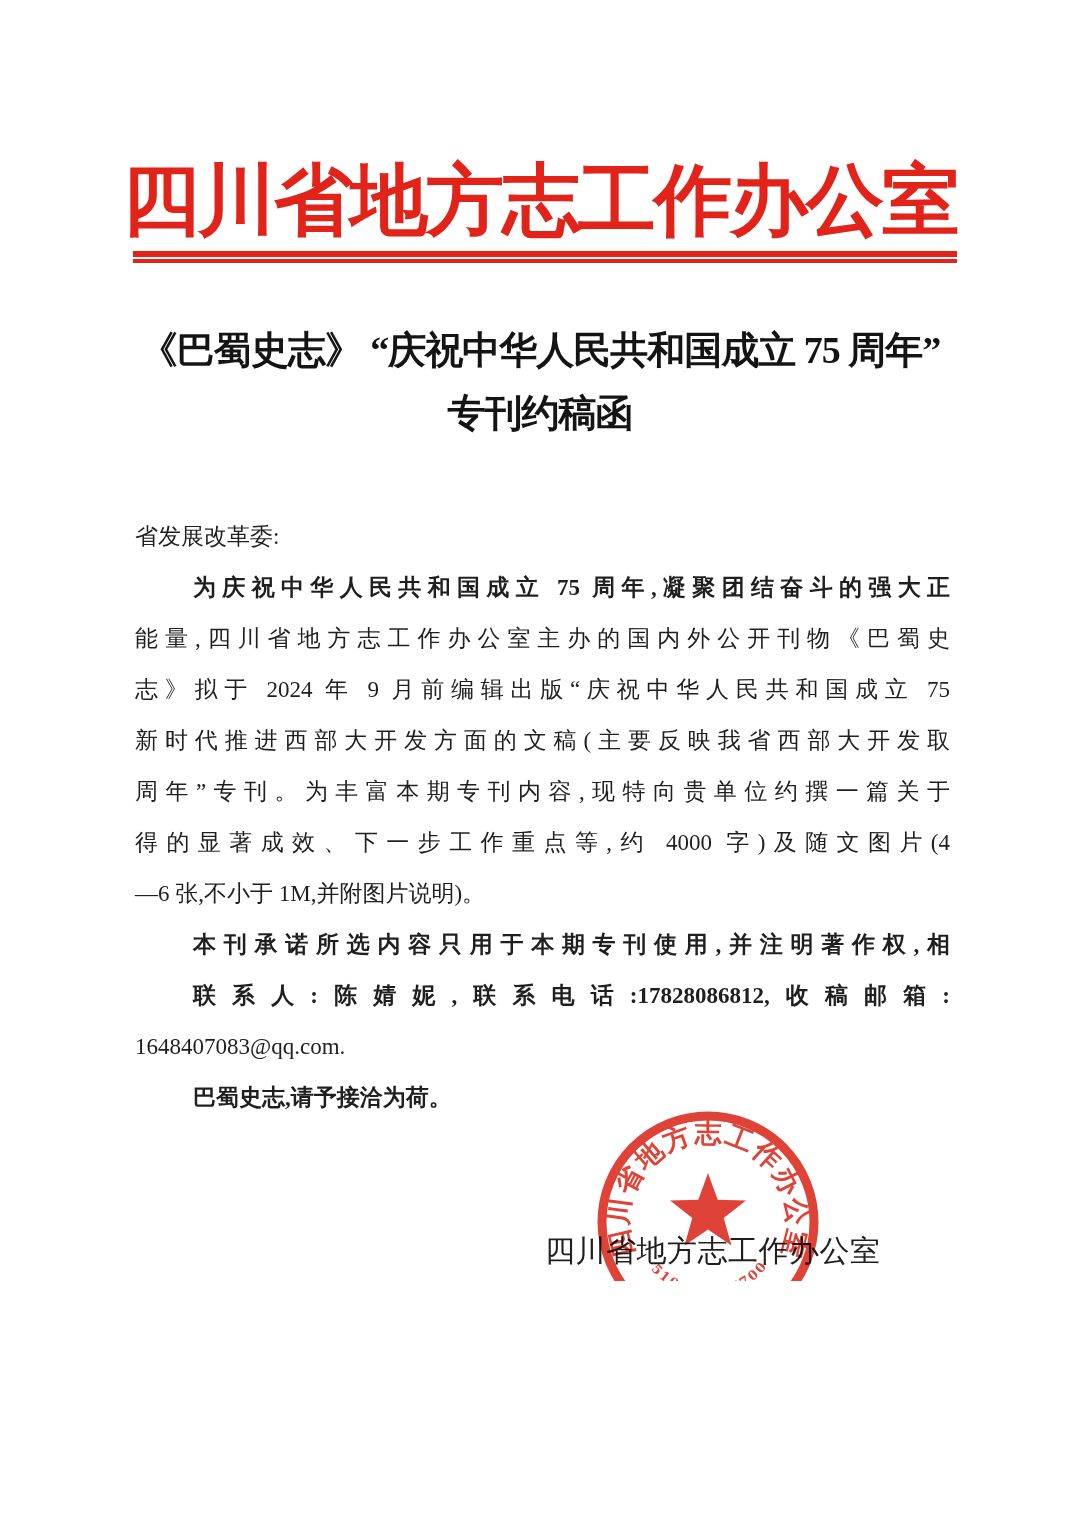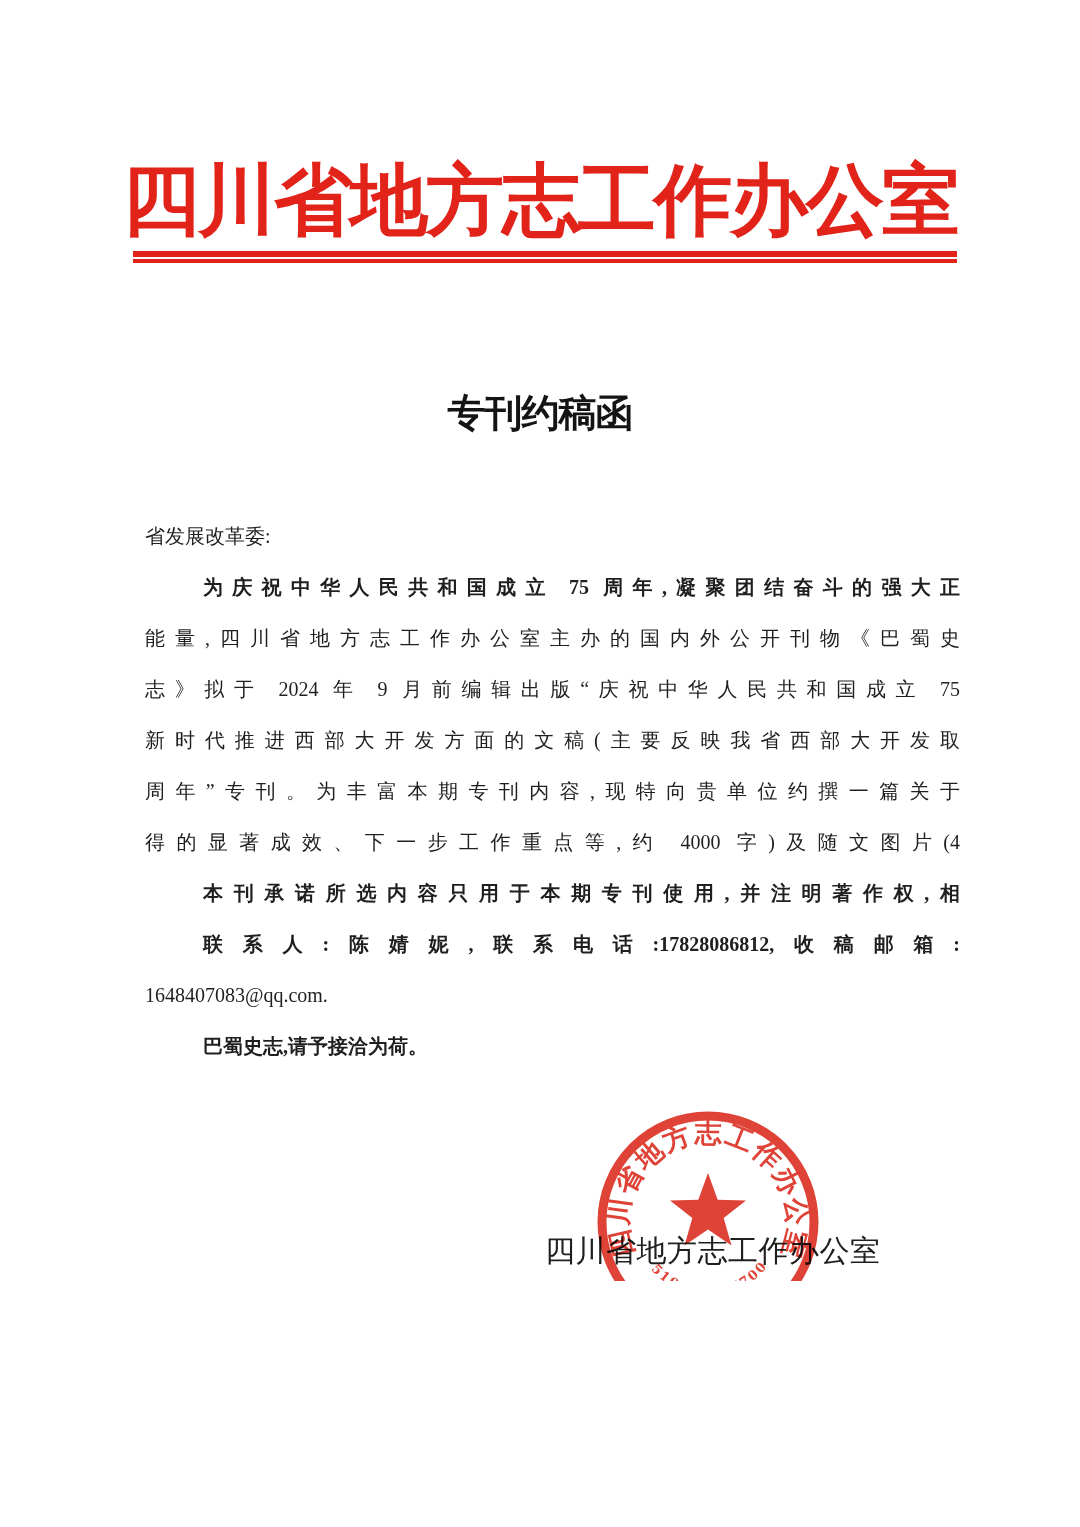--- a/index.html
+++ b/index.html
@@ -26,22 +26,22 @@
   
   .doc-title {
     position:absolute; left:0; width:100%; text-align:center;
     font-weight:bold; font-size:38px; color:#141414;
     letter-spacing:-1px; white-space:nowrap; line-height:1.2;
   }
   .title-l1 { top:328px; }
   .title-l2 { top:391px; }
   
   .body-block {
-    position:absolute; left:145px; top:511px; width:815px;
-    font-size:20px; line-height:51px; color:var(--text,#1f1f1f);
+    position:absolute; left:135px; top:511px; width:815px;
+    font-size:23px; line-height:51px; color:var(--text,#1f1f1f);
   }
   .line { height:51px; }
   .just { text-align:justify; text-align-last:justify; }
   .indent { padding-left:58px;font-weight:bold; }
   
   .sig-org  { position:absolute; left:545px; top:1231px; font-size:30px; letter-spacing:0.5px; white-space:nowrap; }
   .sig-date { position:absolute; left:607px; top:1284px; font-size:30px; white-space:nowrap; }
   
   .seal {
     position:absolute; left:592px; top:1106px; width:232px; height:232px;
@@ -61,30 +61,32 @@
   }
 </style>
 </head>
 <body>
 
 <div class="page" style="--red: #e2231a; --seal: #dd3226; --text: #1f1f1f;">
 
   <div class="org-header">四川省地方志工作办公室</div>
   <div class="rule-top"></div>
 
+  <div class="doc-title title-l1">《巴蜀史志》 “庆祝中华人民共和国成立 75 周年”</div>
   <div class="doc-title title-l2">专刊约稿函</div>
 
   <div class="body-block">
     <div class="line">省发展改革委:</div>
     <div class="line just indent">为庆祝中华人民共和国成立 75 周年,凝聚团结奋斗的强大正</div>
     <div class="line just">能量,四川省地方志工作办公室主办的国内外公开刊物《巴蜀史</div>
     <div class="line just">志》拟于 2024 年 9 月前编辑出版“庆祝中华人民共和国成立 75</div>
     <div class="line just">新时代推进西部大开发方面的文稿(主要反映我省西部大开发取</div>
     <div class="line just">周年”专刊。为丰富本期专刊内容,现特向贵单位约撰一篇关于</div>
     <div class="line just">得的显著成效、下一步工作重点等,约 4000 字)及随文图片(4</div>
+    <div class="line">—6 张,不小于 1M,并附图片说明)。</div>
     <div class="line just indent">本刊承诺所选内容只用于本期专刊使用,并注明著作权,相</div>
     <div class="line just indent">联系人:陈婧妮,联系电话:17828086812,收稿邮箱:</div>
     <div class="line">1648407083@qq.com.</div>
     <div class="line indent">巴蜀史志,请予接洽为荷。</div>
   </div>
 
   <div class="sig-org">四川省地方志工作办公室</div>
   <div class="sig-date">2024 年 9 月 20 日</div>
 
   <svg class="seal" viewBox="0 0 232 232" aria-hidden="true">

